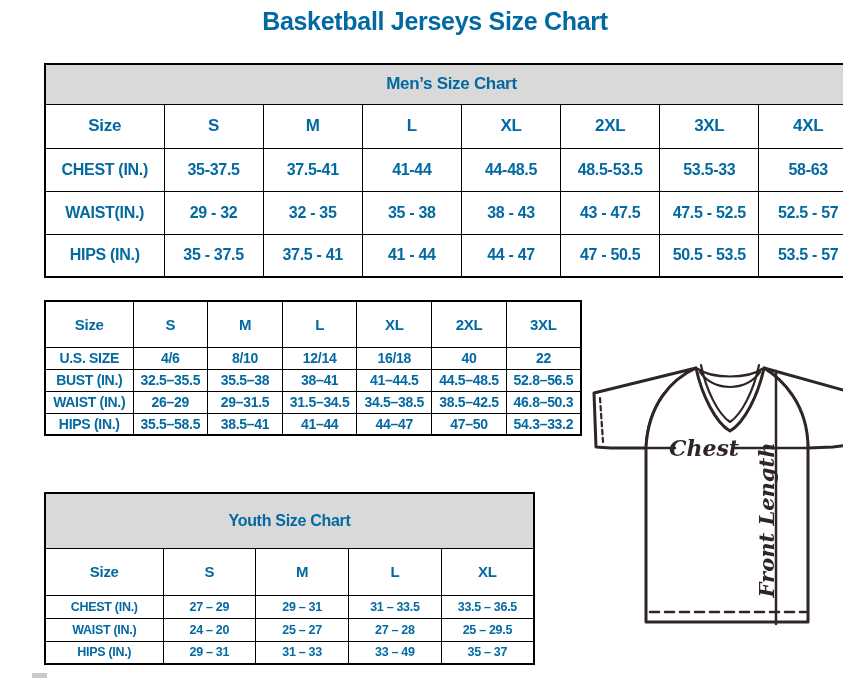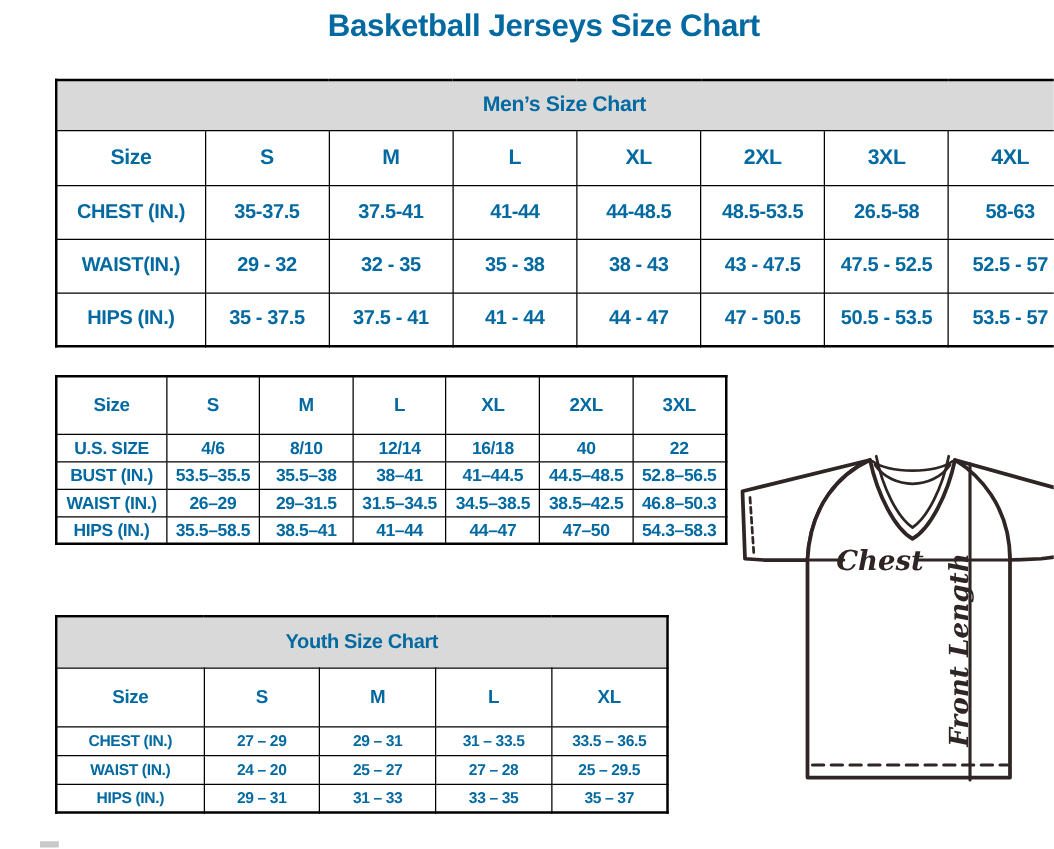--- a/index.html
+++ b/index.html
@@ -23,21 +23,21 @@
   .mens col.c0{width:119px;}
 
   .womens{left:14px;top:300px;width:538px;}
   .womens .hdr-row{height:37px;}
   .womens td.chart-hdr{font-size:16px;}
   .womens .size-row{height:46px;font-size:15px;}
   .womens .data-row{height:22px;font-size:14px;}
   .womens col.c0{width:88px;}
 
   .youth{left:14px;top:492px;width:491px;}
-  .youth .hdr-row{height:41px;border-radius:16px;}
+  .youth .hdr-row{height:55px;border-radius:16px;}
   .youth td.chart-hdr{font-size:16px;}
   .youth .size-row{height:47px;font-size:15px;}
   .youth .data-row{height:23px;font-size:12.5px;}
   .youth col.c0{width:118px;}
 
   .jersey-diagram{position:absolute;left:556px;top:352px;width:285px;height:310px;}
   .jersey-diagram svg{display:block;}
   .diagram-text{font-family:"DejaVu Serif",serif;font-style:italic;font-weight:bold;}
 
   .scroll-frag-left{position:absolute;left:2px;top:673px;width:15px;height:5px;background:#c9c9c9;}
@@ -69,21 +69,21 @@
         <td>3XL</td>
         <td>4XL</td>
       </tr>
       <tr class="data-row">
         <td>CHEST (IN.)</td>
         <td>35-37.5</td>
         <td>37.5-41</td>
         <td>41-44</td>
         <td>44-48.5</td>
         <td>48.5-53.5</td>
-        <td>26.5-58</td>
+        <td>53.5-33</td>
         <td>58-63</td>
       </tr>
       <tr class="data-row">
         <td>WAIST(IN.)</td>
         <td>29 - 32</td>
         <td>32 - 35</td>
         <td>35 - 38</td>
         <td>38 - 43</td>
         <td>43 - 47.5</td>
         <td>47.5 - 52.5</td>
@@ -121,21 +121,21 @@
         <td>U.S. SIZE</td>
         <td>4/6</td>
         <td>8/10</td>
         <td>12/14</td>
         <td>16/18</td>
         <td>40</td>
         <td>22</td>
       </tr>
       <tr class="data-row">
         <td>BUST (IN.)</td>
-        <td>53.5–35.5</td>
+        <td>32.5–35.5</td>
         <td>35.5–38</td>
         <td>38–41</td>
         <td>41–44.5</td>
         <td>44.5–48.5</td>
         <td>52.8–56.5</td>
       </tr>
       <tr class="data-row">
         <td>WAIST (IN.)</td>
         <td>26–29</td>
         <td>29–31.5</td>
@@ -144,21 +144,21 @@
         <td>38.5–42.5</td>
         <td>46.8–50.3</td>
       </tr>
       <tr class="data-row">
         <td>HIPS (IN.)</td>
         <td>35.5–58.5</td>
         <td>38.5–41</td>
         <td>41–44</td>
         <td>44–47</td>
         <td>47–50</td>
-        <td>54.3–58.3</td>
+        <td>54.3–33.2</td>
       </tr>
     </tbody>
   </table>
 
   <table class="size-table youth">
     <colgroup>
         <col class="c0">
         <col span="4">
       </colgroup>
     <tbody>
@@ -183,21 +183,21 @@
         <td>WAIST (IN.)</td>
         <td>24 – 20</td>
         <td>25 – 27</td>
         <td>27 – 28</td>
         <td>25 – 29.5</td>
       </tr>
       <tr class="data-row">
         <td>HIPS (IN.)</td>
         <td>29 – 31</td>
         <td>31 – 33</td>
-        <td>33 – 35</td>
+        <td>33 – 49</td>
         <td>35 – 37</td>
       </tr>
     </tbody>
   </table>
 
   <div class="jersey-diagram">
     <svg width="285" height="310" viewBox="0 0 285 310" xmlns="http://www.w3.org/2000/svg">
       <g stroke="#2e2524" fill="none" stroke-linejoin="round" stroke-linecap="round">
 
         <path stroke-width="3" fill="#ffffff" d="M110,16 L8,41 L10,95 L25,96 L60,96 C62,52 86,27 110,16 Z"></path>

